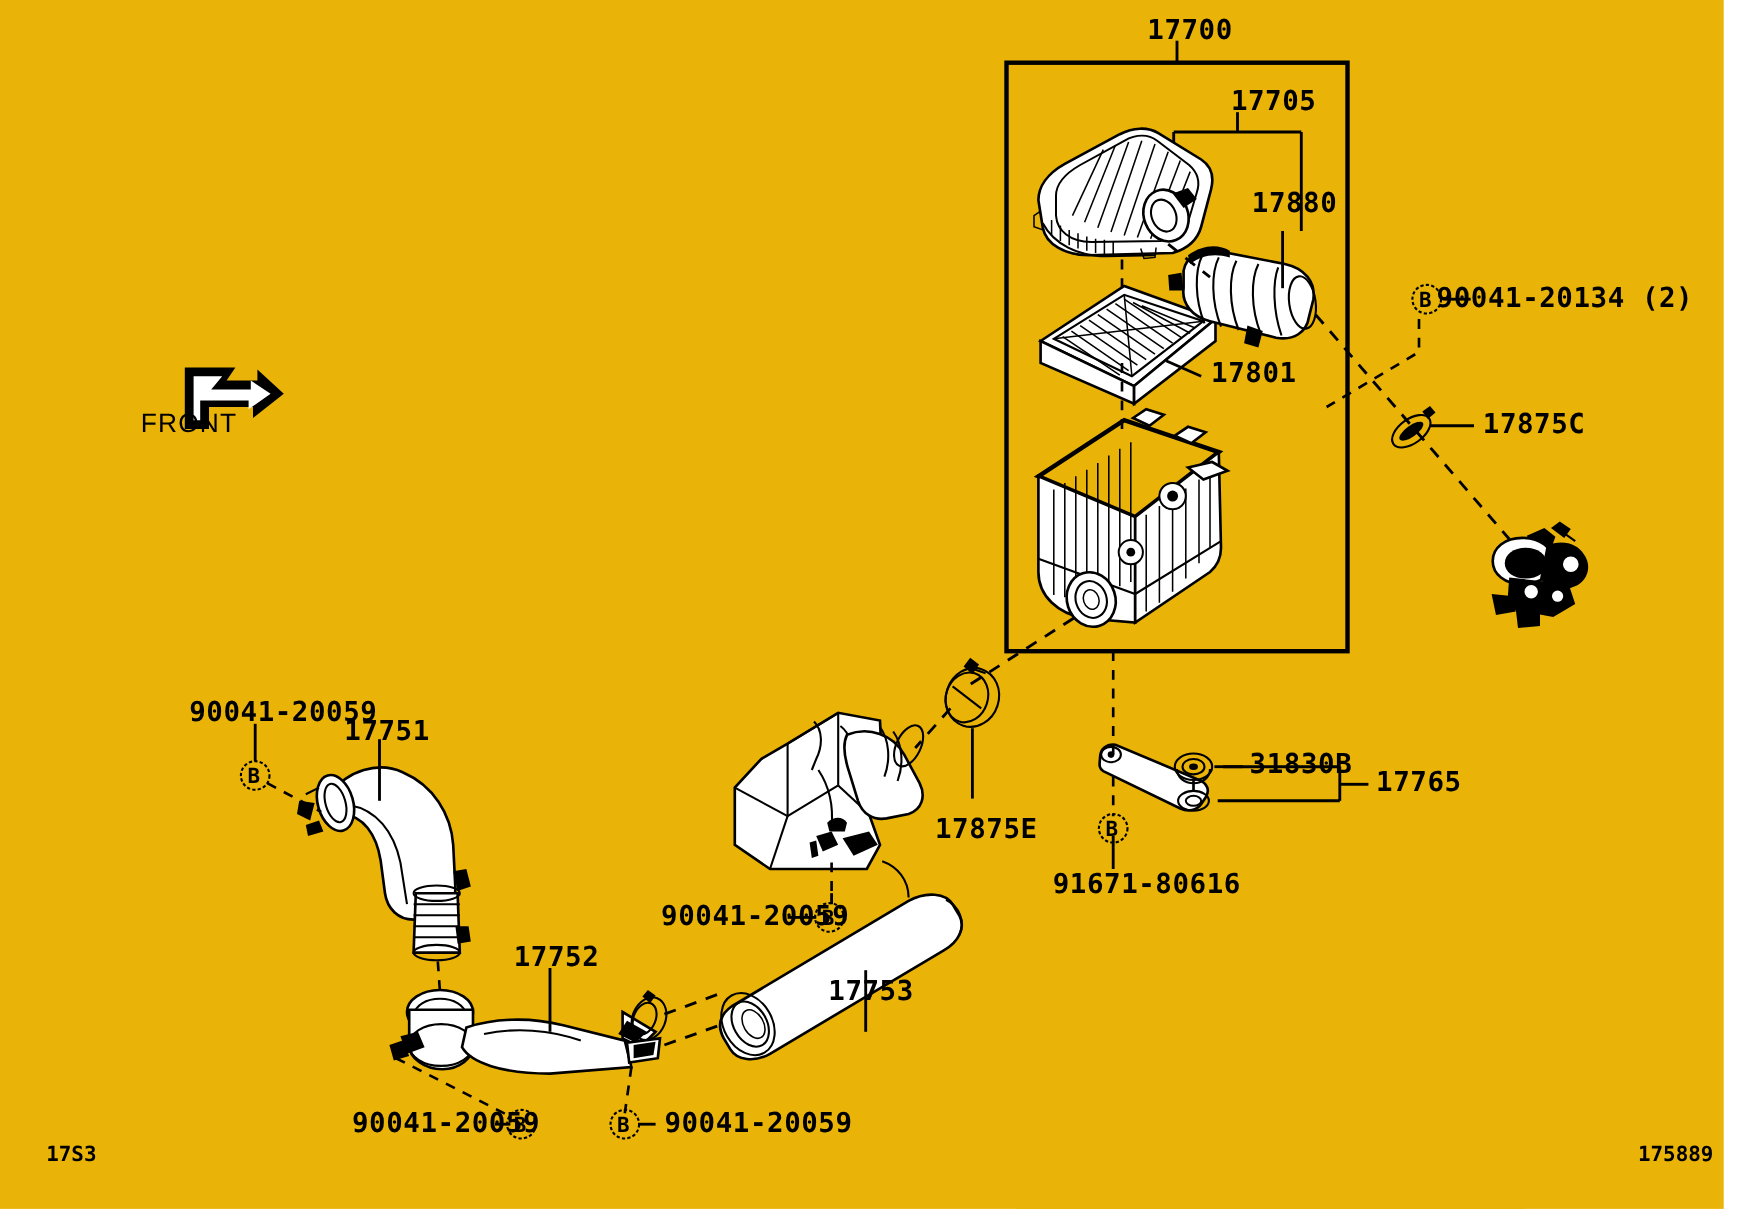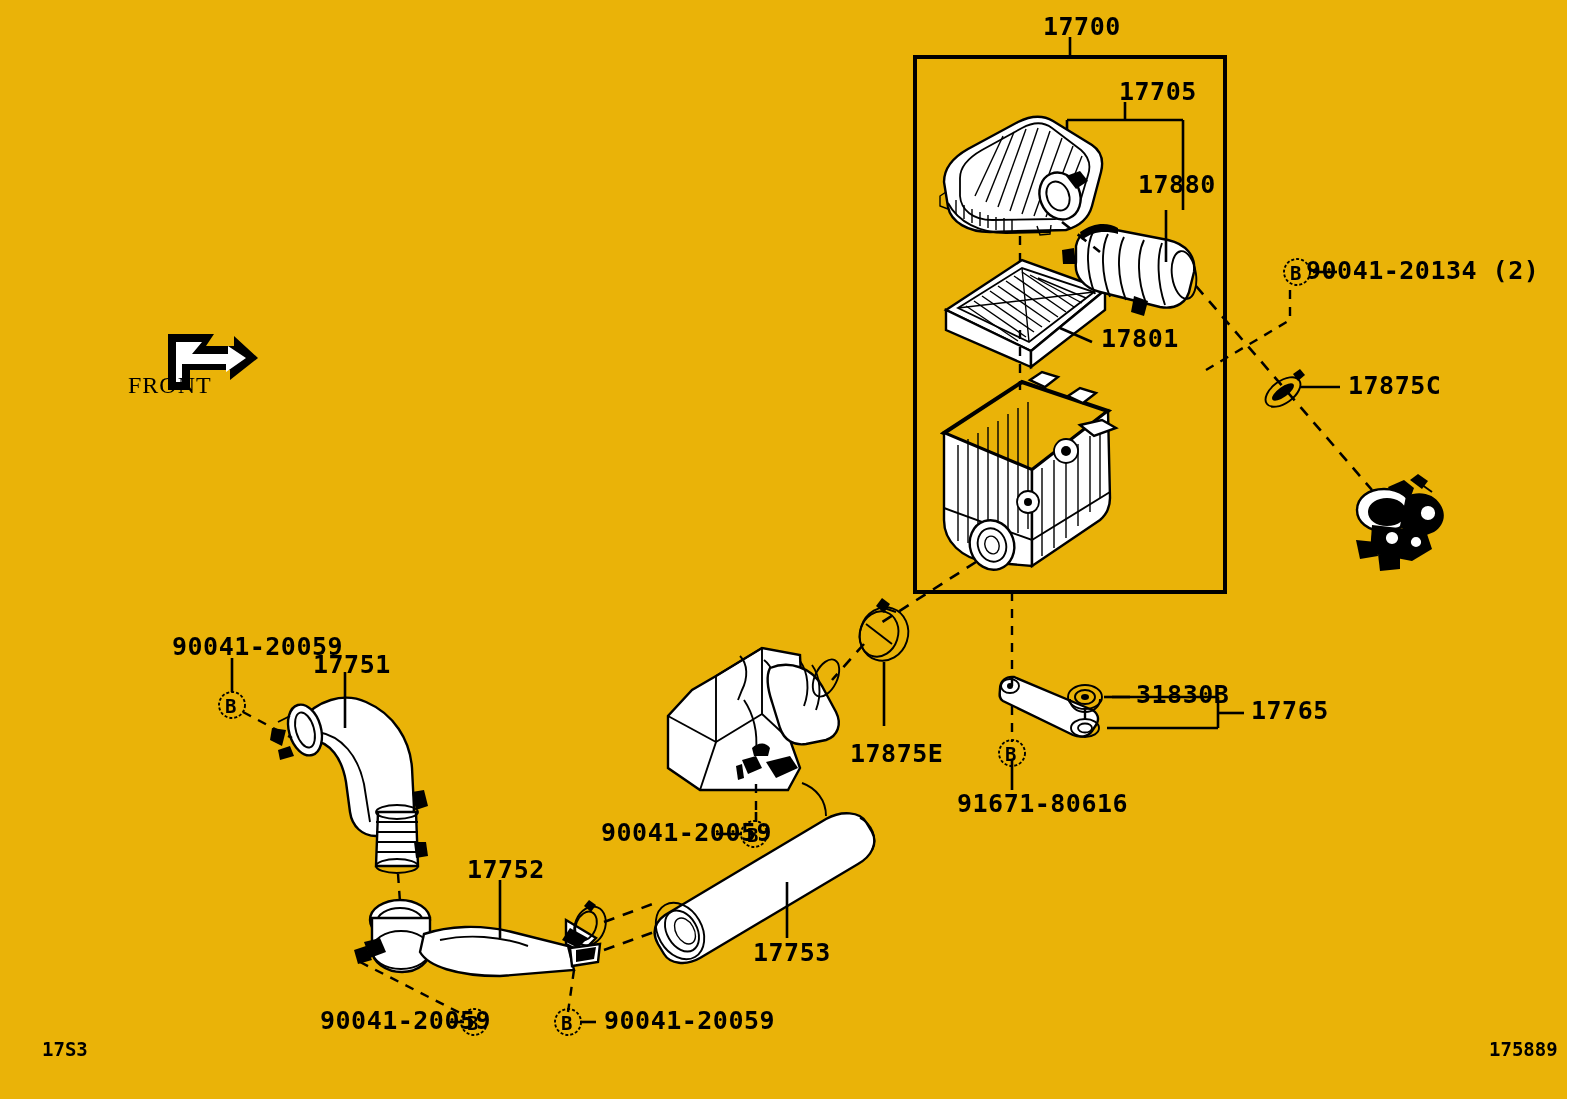--- a/index.html
+++ b/index.html
@@ -38,21 +38,21 @@
   .corner-code {
     position: absolute;
     font-family: "DejaVu Sans Mono", "Liberation Mono", monospace;
     font-weight: bold;
     font-size: 19px;
     color: #000000;
     white-space: nowrap;
   }
   .front-text {
     position: absolute;
-    font-family: Liberation Serif, serif;
+    font-family: Liberation Sans, sans-serif;
     font-weight: normal;
     font-size: 24px;
     letter-spacing: 1px;
     color: #000000;
     white-space: nowrap;
   }
   .bcircle-label {
     position: absolute;
     font-family: "DejaVu Sans Mono", "Liberation Mono", monospace;
     font-weight: bold;
@@ -417,21 +417,21 @@
   <div class="plabel" style="left:1136px; top:682px;">31830B</div>
 
   <div class="plabel" style="left:1251px; top:698px;">17765</div>
 
   <div class="plabel" style="left:957px; top:791px;text-align:center;">91671-80616</div>
 
   <div class="plabel" style="left:313px; top:652px;">17751</div>
 
   <div class="plabel" style="left:467px; top:857px;">17752</div>
 
-  <div class="plabel" style="left:753px; top:940px;">17753</div>
+  <div class="plabel" style="left:753px; top:888px;">17753</div>
 
   <div class="plabel" style="left:172px; top:634px;">90041-20059</div>
 
   <div class="plabel" style="left:601px; top:820px;">90041-20059</div>
 
   <div class="plabel" style="left:320px; top:1008px;">90041-20059</div>
 
   <div class="plabel" style="left:604px; top:1008px;">90041-20059</div>
 
   <div class="bcircle-label" style="left:1290px; top:262px;">B</div>

